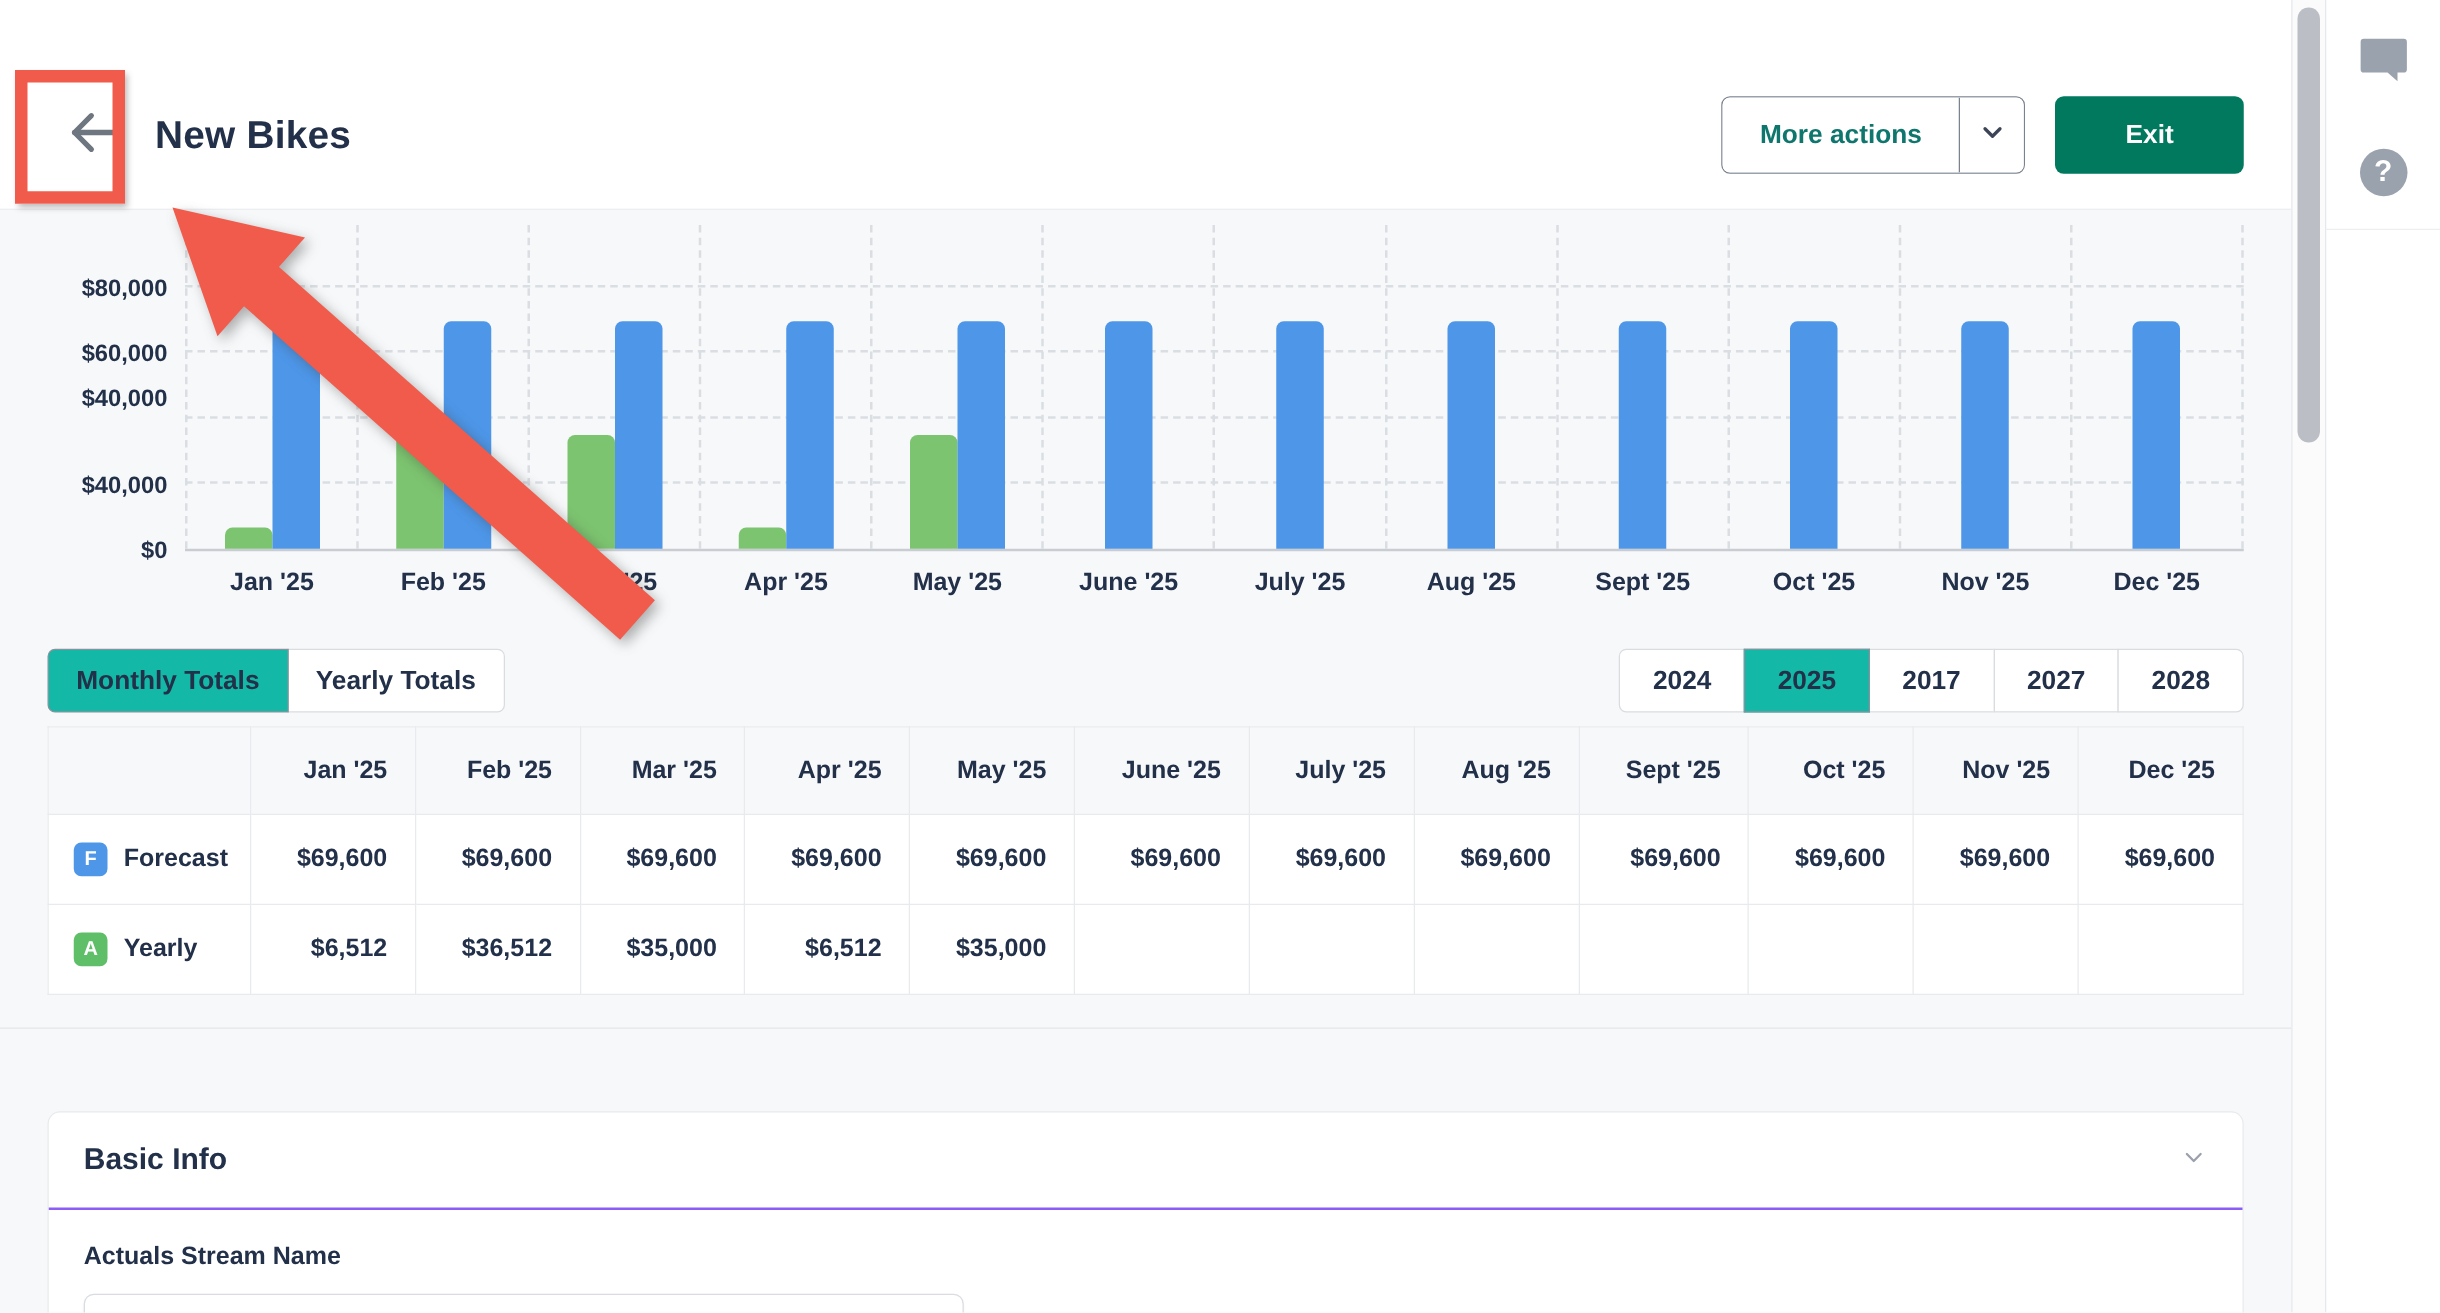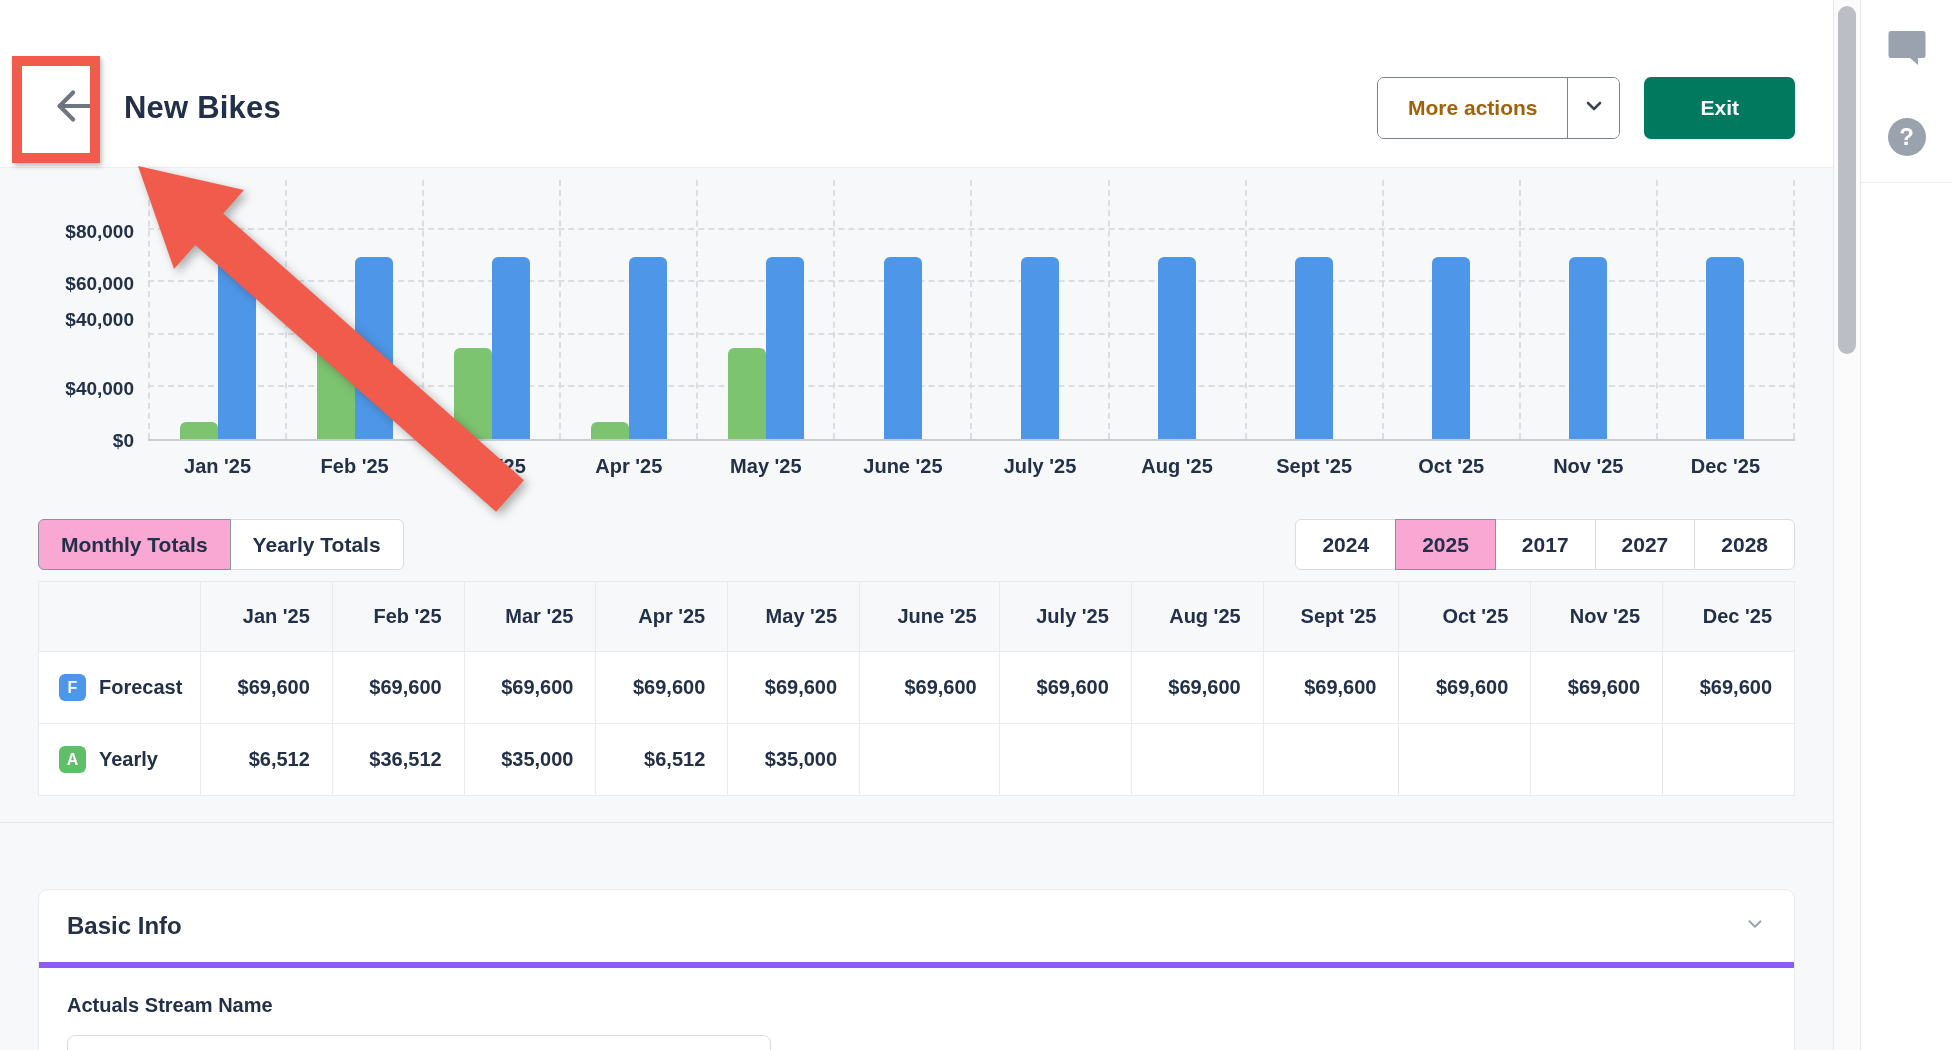--- a/index.html
+++ b/index.html
@@ -14,21 +14,21 @@
   .rail-icon-chat { margin-top:28px; }
   .rail-icon-help { margin-top:48px; width:38px; height:38px; border-radius:50%; background:#9aa2ae; color:#fff; font-weight:bold; font-size:24px; display:flex; align-items:center; justify-content:center; }
   .rail-divider { width:100%; border-top:1px solid #eceef0; margin-top:26px; }
 
   
   .topbar { height:119px; background:#fff; display:flex; align-items:center; padding:0 38px; flex:none; }
   .back-btn { width:62px; height:78px; background:#fff; border:none; display:flex; align-items:center; justify-content:center; margin-left:6px; cursor:pointer; }
   .page-title { font-size:31px; font-weight:bold; margin-left:18px; letter-spacing:.2px; }
   .topbar-spacer { flex:1; }
   .split-btn { display:flex; height:62px; border:1px solid #7a828f; border-radius:7px; overflow:hidden; background:#fff; }
-  .split-btn-main { padding:0 30px; font-size:21px; font-weight:bold; color:#a16207; background:#fff; border:none; cursor:pointer; }
+  .split-btn-main { padding:0 30px; font-size:21px; font-weight:bold; color:#0f766e; background:#fff; border:none; cursor:pointer; }
   .split-btn-caret { width:52px; border:none; border-left:1px solid #7a828f; background:#fff; display:flex; align-items:center; justify-content:center; cursor:pointer; }
   .exit-btn { height:62px; margin-left:24px; padding:0 56px; background:#00795e; border:none; border-radius:7px; color:#fff; font-size:21px; font-weight:bold; cursor:pointer; }
 
   
   .content { flex:1; background:#f7f8f9; border-top:1px solid #eceef0; padding:0 38px; overflow:hidden; }
 
   
   .chart-wrap { display:flex; margin-top:12px; }
   .ylabels { width:110px; position:relative; height:261px; flex:none; }
   .ylabel { position:absolute; right:14px; font-size:19px; font-weight:600; color:#223049; }
@@ -43,38 +43,38 @@
   .x-label { position:absolute; top:100%; margin-top:16px; width:100%; text-align:center; font-size:20px; font-weight:600; color:#223049; }
   .xaxis-space { height:48px; }
 
   
   .controls-row { display:flex; justify-content:space-between; margin-top:30px; }
   .seg-group { display:flex; }
   .seg { height:51px; padding:0 22px; background:#fff; border:1px solid #d9dce1; font-size:21px; font-weight:bold; color:#223049; display:flex; align-items:center; cursor:pointer; }
   .seg + .seg { margin-left:-1px; }
   .seg:first-child { border-radius:6px 0 0 6px; }
   .seg:last-child { border-radius:0 6px 6px 0; }
-  .seg.selected { border:1px solid #8a919e; background:#f9a8d4; position:relative; z-index:1; }
+  .seg.selected { border:1px solid #8a919e; background:#14b8a6; position:relative; z-index:1; }
   .seg.year { padding:0 26px; }
 
   
   table.totals { width:100%; border-collapse:collapse; margin-top:11px; background:#fff; }
   table.totals th, table.totals td { border:1px solid #e8eaed; font-size:20px; }
   table.totals thead th { background:#f7f8f9; font-weight:600; text-align:right; padding:0 22px; height:70px; }
   table.totals thead th.row-head-col { width:162px; }
   table.totals td { height:72px; text-align:right; padding:0 22px; font-weight:600; color:#223049; background:#fff; }
   table.totals td.row-label { text-align:left; padding:0 0 0 20px; }
   .row-label-inner { display:flex; align-items:center; gap:13px; font-weight:bold; }
   .badge { width:27px; height:27px; border-radius:6px; color:#fff; font-size:16px; font-weight:bold; display:flex; align-items:center; justify-content:center; flex:none; }
 
   .section-divider { border:none; border-top:1px solid #e4e6e9; margin:26px -38px 0 -38px; }
 
   
   .card { margin-top:66px; background:#fff; border:1px solid #e8eaec; border-radius:10px; }
-  .card-header { height:78px; display:flex; align-items:center; justify-content:space-between; padding:0 28px; border-bottom:6px solid #8b5cf6; }
+  .card-header { height:78px; display:flex; align-items:center; justify-content:space-between; padding:0 28px; border-bottom:2px solid #8b5cf6; }
   .card-title { font-size:24px; font-weight:bold; }
   .card-body { padding:26px 28px 40px 28px; }
   .field-label { font-size:20px; font-weight:bold; }
   .text-input { margin-top:18px; width:704px; height:56px; border:1px solid #d9dce1; border-radius:8px; background:#fff; font-family:"Liberation Sans",sans-serif; font-size:20px; font-weight:600; color:#223049; padding:0 20px; box-shadow:0 1px 2px rgba(20,30,50,.04); }
 
   
   .annot-box { position:absolute; left:12px; top:8px; width:88px; height:107px; border:10px solid #f15b4b; box-shadow:2px 3px 5px rgba(60,60,60,.35); pointer-events:none; z-index:50; }
   .annot-arrow { position:absolute; left:0; top:0; pointer-events:none; z-index:49; filter:drop-shadow(4px 4px 5px rgba(60,60,60,.4)); }
 </style>
 </head>

